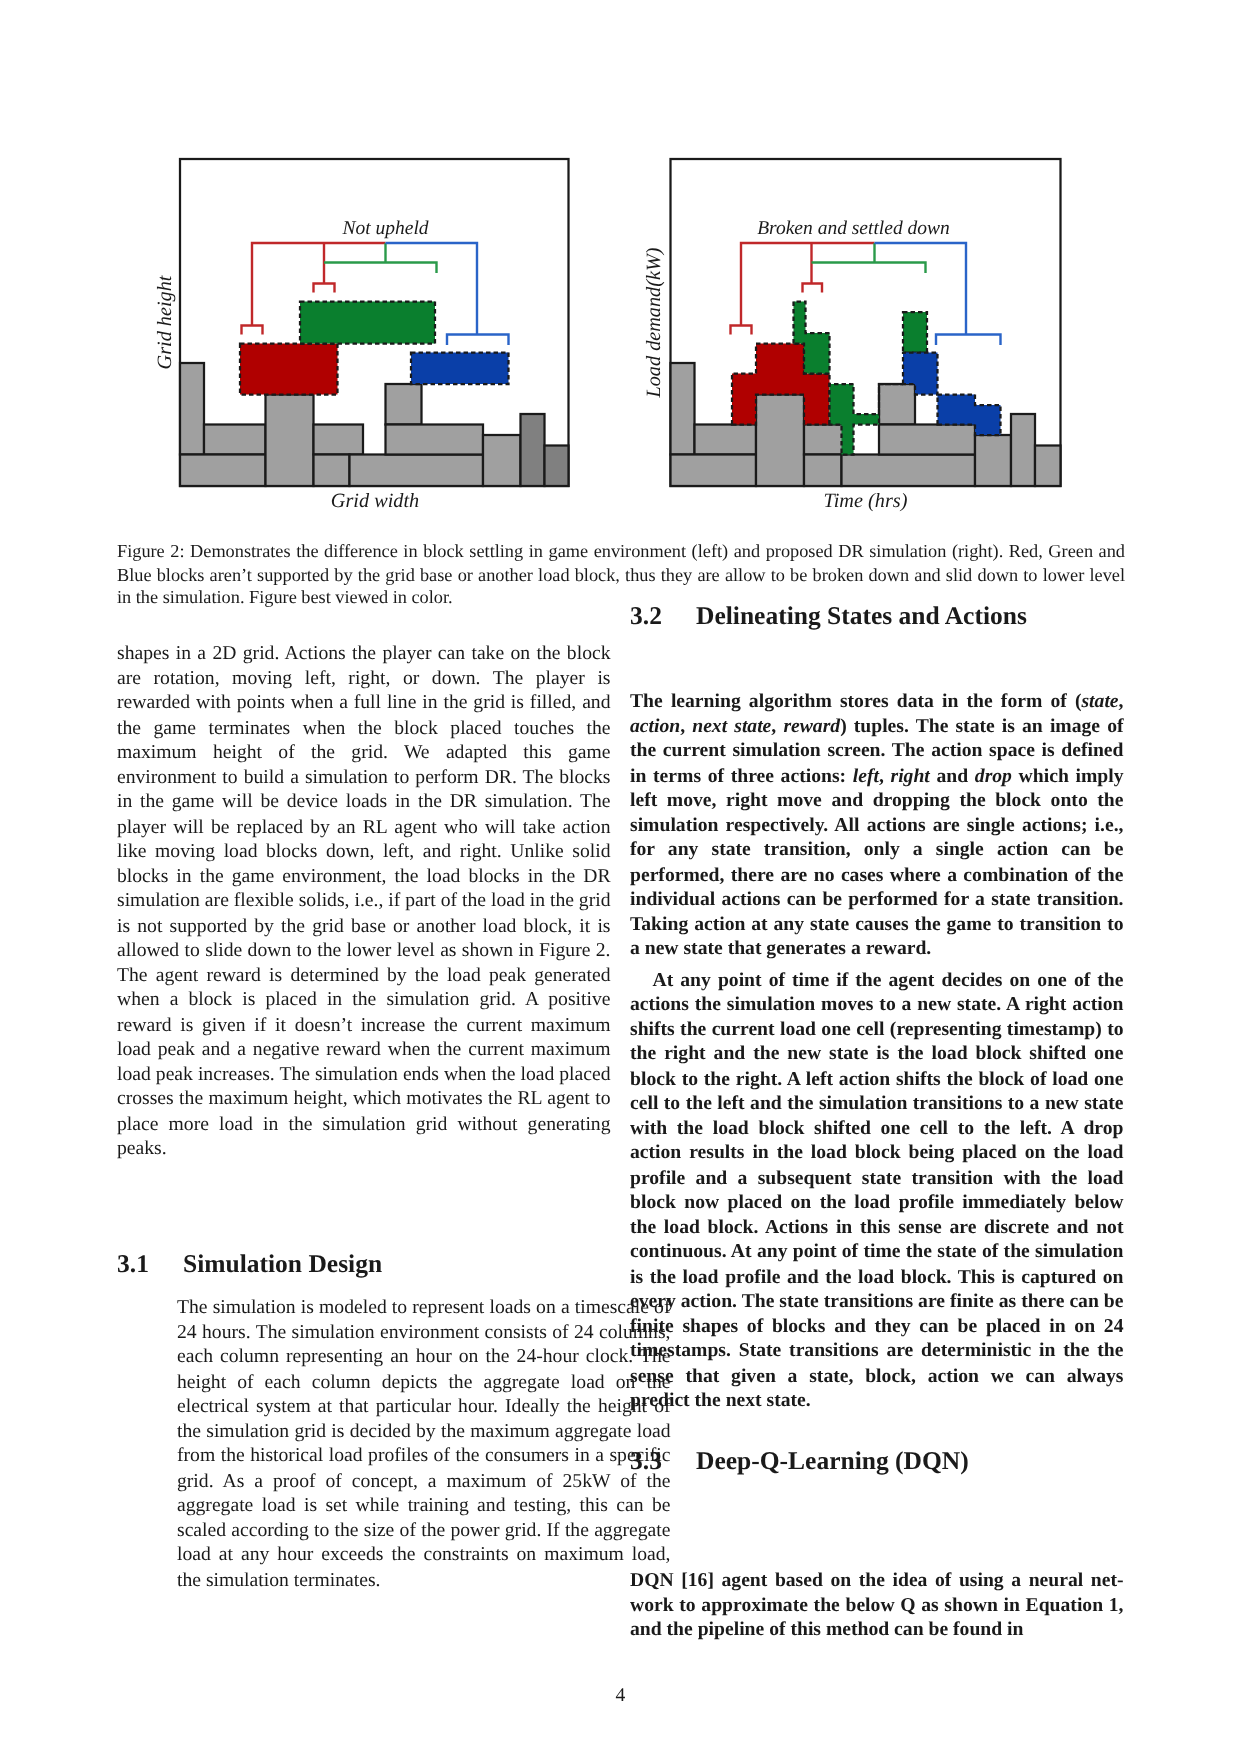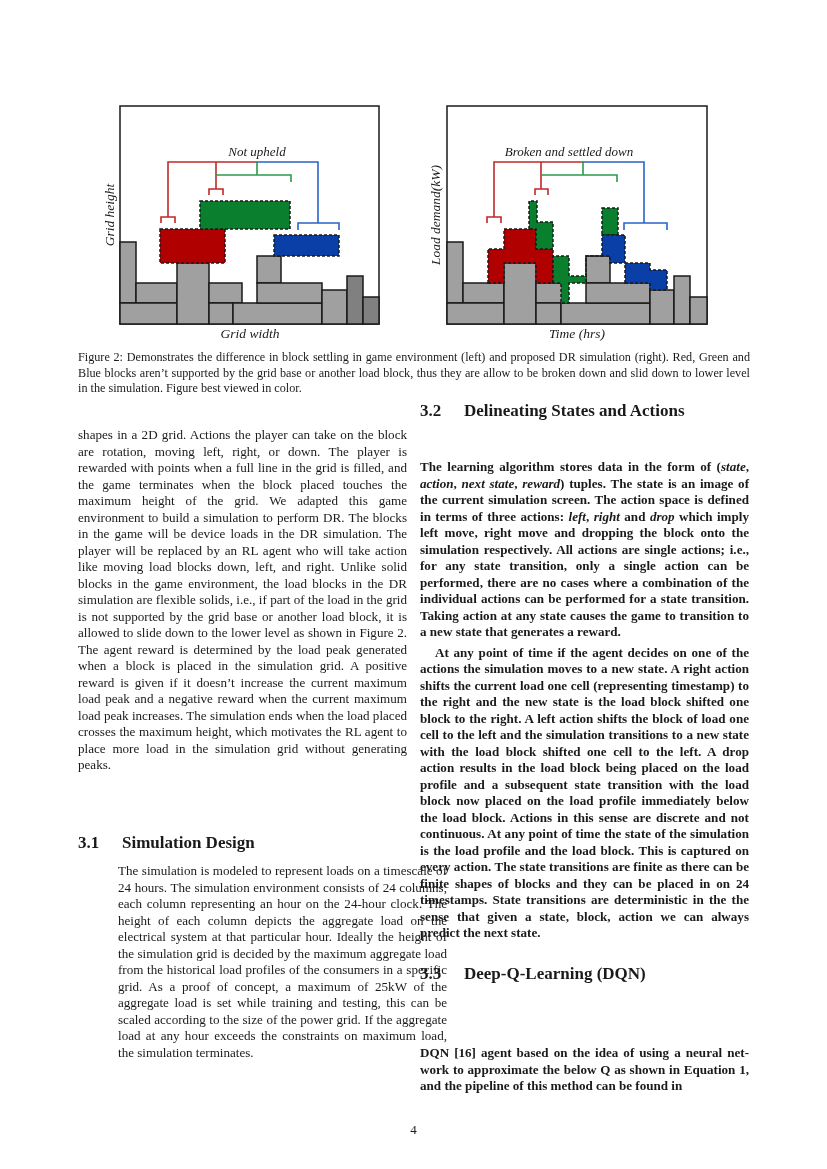--- a/index.html
+++ b/index.html
@@ -1,19 +1,19 @@
 <!DOCTYPE html>
 <html><head>
 <meta charset="utf-8">
 <style>
   html, body { margin: 0; padding: 0; background: #ffffff; }
   body { width: 827px; height: 1169px; position: relative; font-family: "DejaVu Serif", "Liberation Serif", serif; color: #1a1a1a; overflow: hidden; }
   .fig { position: absolute; font-style: italic; }
   .fig svg { display: block; }
-  .caption { position: absolute; left: 78px; top: 350px; width: 672px; font-family: "Liberation Serif", serif; font-size: 12.2px; line-height: 15.5px; text-align: justify; }
+  .caption { position: absolute; left: 78px; top: 360px; width: 672px; font-family: "Liberation Serif", serif; font-size: 12.2px; line-height: 15.5px; text-align: justify; }
   .col { position: absolute; font-family: "Liberation Serif", serif; font-size: 13.1px; line-height: 16.5px; text-align: justify; hyphens: manual; }
   .col p { margin: 0; }
   .col p.indent { text-indent: 15px; }
   .left-col { left: 78px; width: 329px; }
   .right-col { left: 420px; width: 329px; font-weight: bold; }
   .sec-head { position: absolute; font-family: "Liberation Serif", serif; font-weight: bold; font-size: 17px; }
   .sec-head .num { display: inline-block; width: 44px; }
   .page-num { position: absolute; top: 1122px; left: 0; width: 827px; text-align: center; font-family: "Liberation Serif", serif; font-size: 13px; }
   .axis-label { font-family: "Liberation Serif", serif; font-size: 13.5px; fill: #1a1a1a; }
   .anno { font-family: "Liberation Serif", serif; font-size: 13px; fill: #1a1a1a; }

